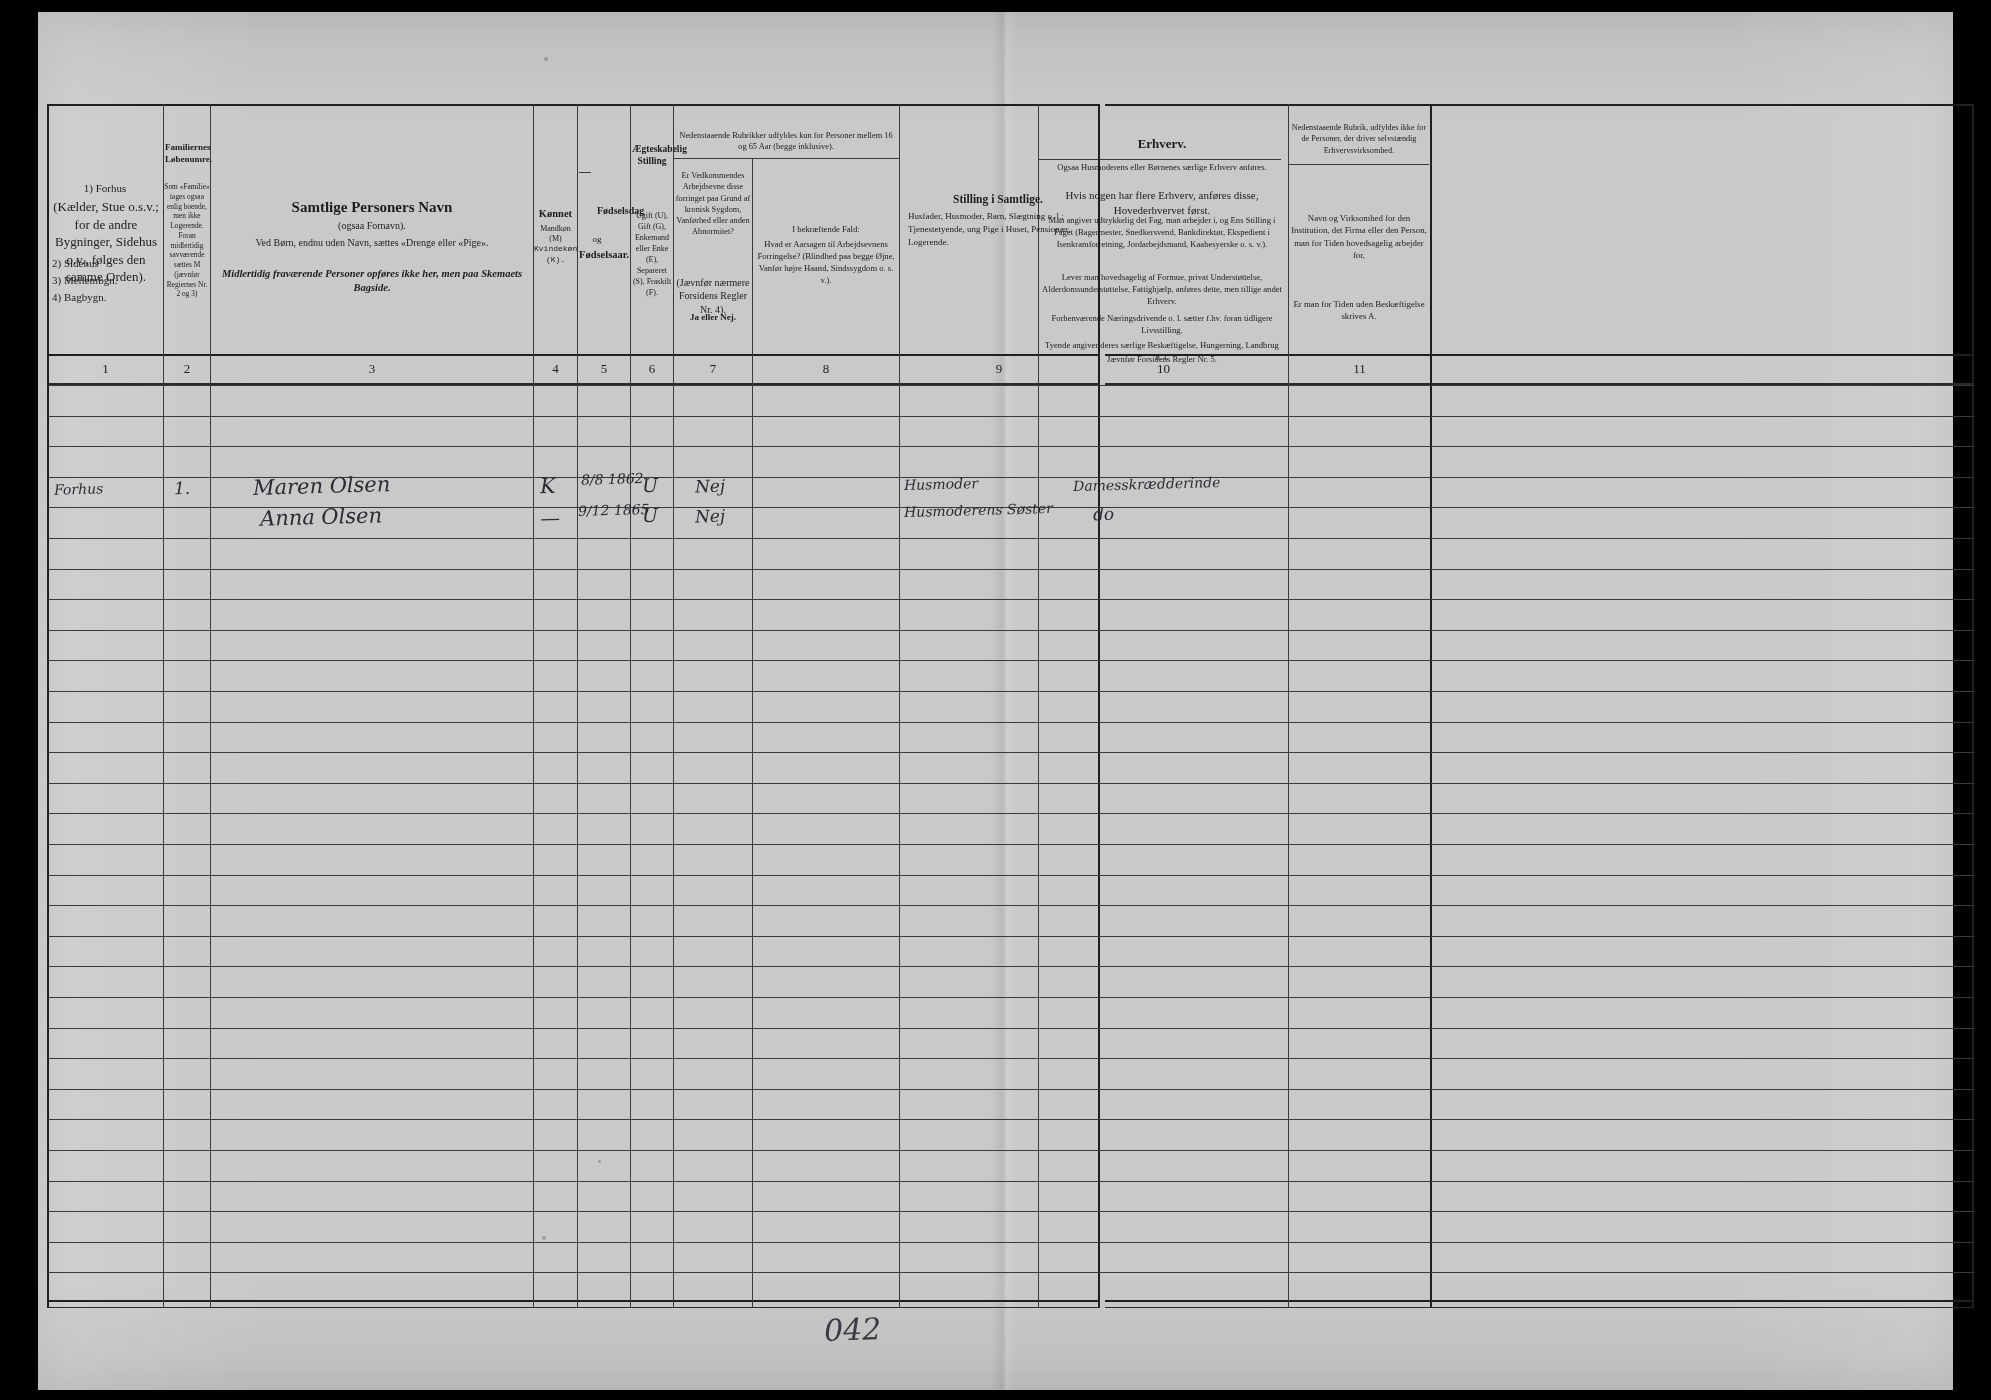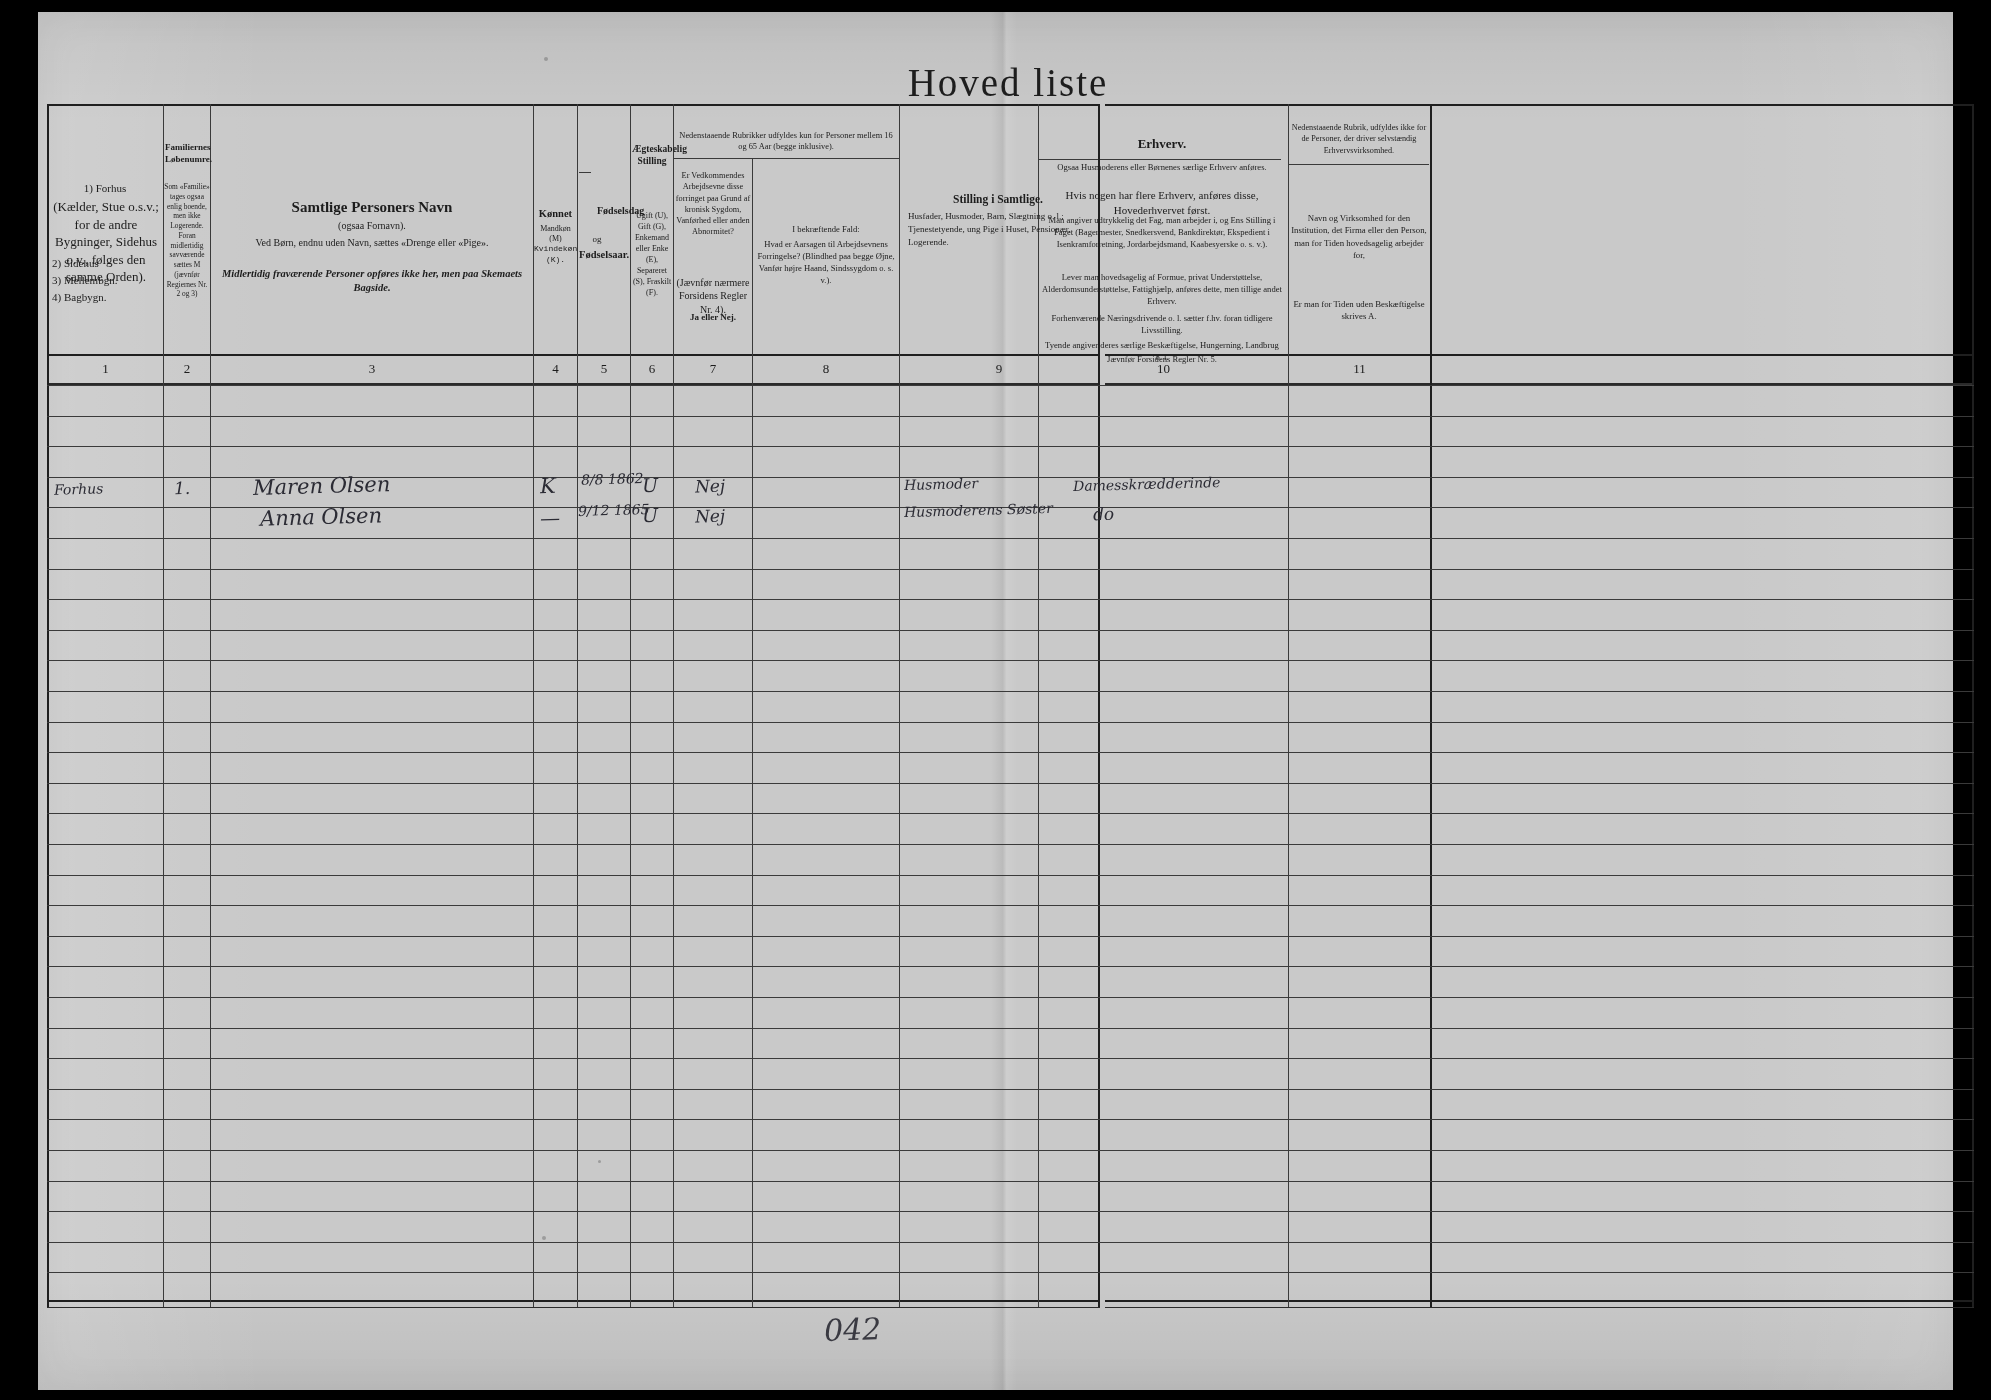--- a/index.html
+++ b/index.html
@@ -121,21 +121,20 @@
   }
 </style>
 </head>
 <body>
 
 <div id="page">
   <div id="paper">
     <div id="paperinner"></div>
     <div id="fold"></div>
 
-    <div id="title">Hoved  liste</div>
 
     <div class="rule thick" style="left:9px;  top:92px;  width:1053px;"></div>
     <div class="rule thick" style="left:1067px;top:92px;  width:869px;"></div>
 
     <div class="rule thick" style="left:9px;  top:342px; width:1053px;"></div>
     <div class="rule thick" style="left:1067px;top:342px; width:869px;"></div>
 
     <div class="rule" style="left:9px;  top:371px; width:1053px; height:2px;"></div>
     <div class="rule" style="left:1067px;top:371px; width:869px; height:2px;"></div>
 

